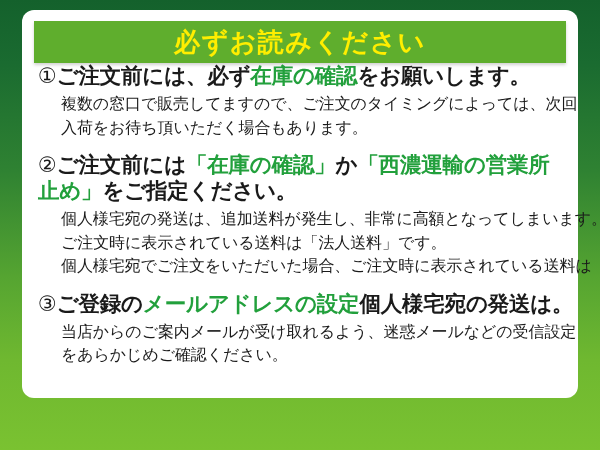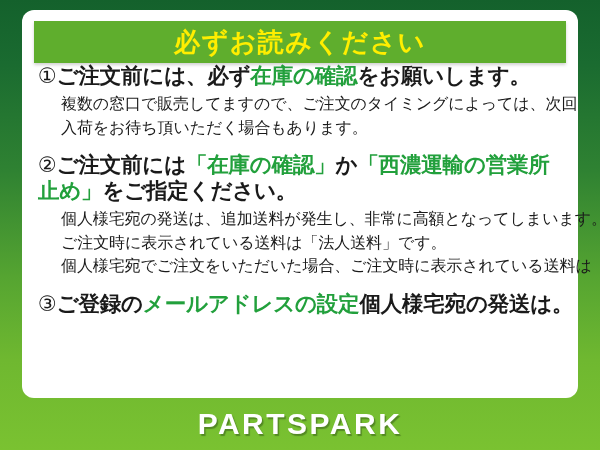--- a/index.html
+++ b/index.html
@@ -141,22 +141,23 @@
         <div class="headline wrap"><span class="num">②</span><span>ご注文前には</span><span class="hl">「在庫の確認」</span><span>か</span><span class="hl">「西濃運輸の営業所止め」</span><span>をご指定ください。</span></div>
         <div class="body">
           <div>個人様宅宛の発送は、追加送料が発生し、非常に高額となってしまいます。</div>
           <div>ご注文時に表示されている送料は「法人送料」です。</div>
           <div>個人様宅宛でご注文をいただいた場合、ご注文時に表示されている送料は</div>
         </div>
       </div>
 
       <div class="item">
         <div class="headline"><span class="num">③</span><span>ご登録の</span><span class="hl">メールアドレスの設定</span><span>個人様宅宛の発送は。</span></div>
+        <div class="body">
+          <div>当店からのご案内メールが受け取れるよう、迷惑メールなどの受信設定</div>
+          <div>をあらかじめご確認ください。</div>
+        </div>
       </div>
 
     </div>
   </div>
 
-  <div id="footer">
-    <span id="brand">PARTSPARK</span>
-  </div>
 
 </div>
 
 </body></html>

